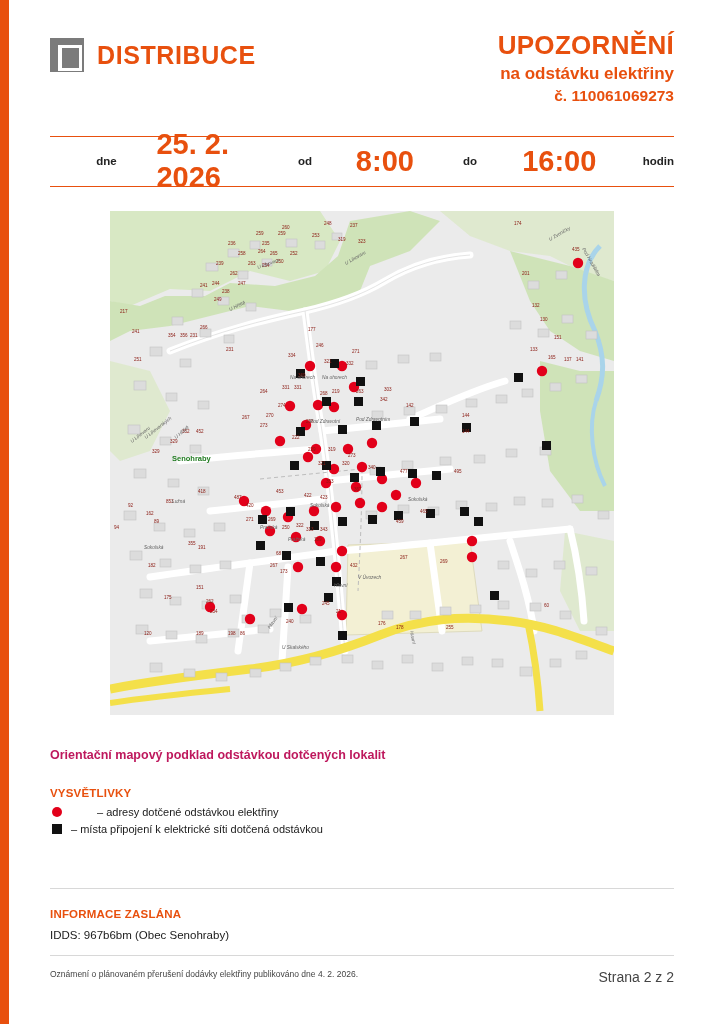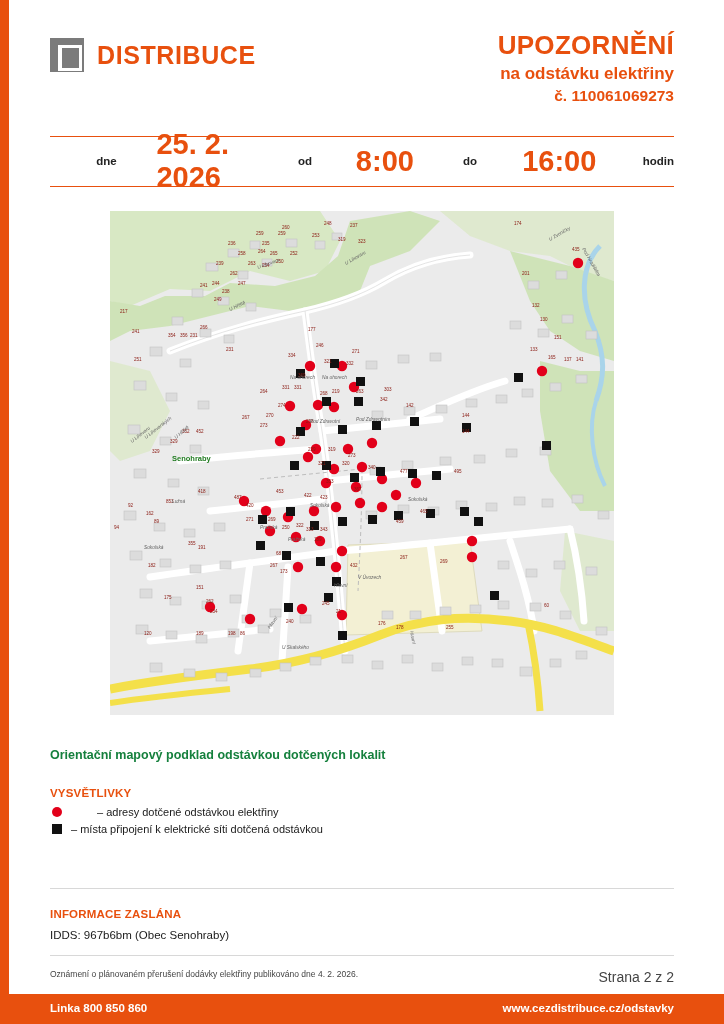--- a/index.html
+++ b/index.html
@@ -123,21 +123,21 @@
     background: #ebebeb;
     overflow: hidden;
     border: 0;
   }
   .map svg { display: block; }
   .map-caption {
     position: absolute;
     left: 50px; top: 748px;
     font-size: 12.5px;
     font-weight: bold;
-    color: #15803d;
+    color: #be185d;
   }
 
   
   .legend-title {
     position: absolute;
     left: 50px; top: 787px;
     font-size: 11.5px;
     font-weight: bold;
     color: #e8500e;
     letter-spacing: 0.2px;
@@ -672,18 +672,14 @@
   </div>
 
   <div class="hr-grey g1"></div>
   <div class="info-title">INFORMACE ZASLÁNA</div>
   <div class="info-body">IDDS: 967b6bm (Obec Senohraby)</div>
   <div class="hr-grey g2"></div>
 
   <div class="foot-note">Oznámení o plánovaném přerušení dodávky elektřiny publikováno dne 4. 2. 2026.</div>
   <div class="foot-page">Strana 2 z 2</div>
 
-  <div class="bottom-bar">
-    <span class="bb-left">Linka 800 850 860</span>
-    <span class="bb-right">www.cezdistribuce.cz/odstavky</span>
-  </div>
 
 </div>
 
 </body></html>

